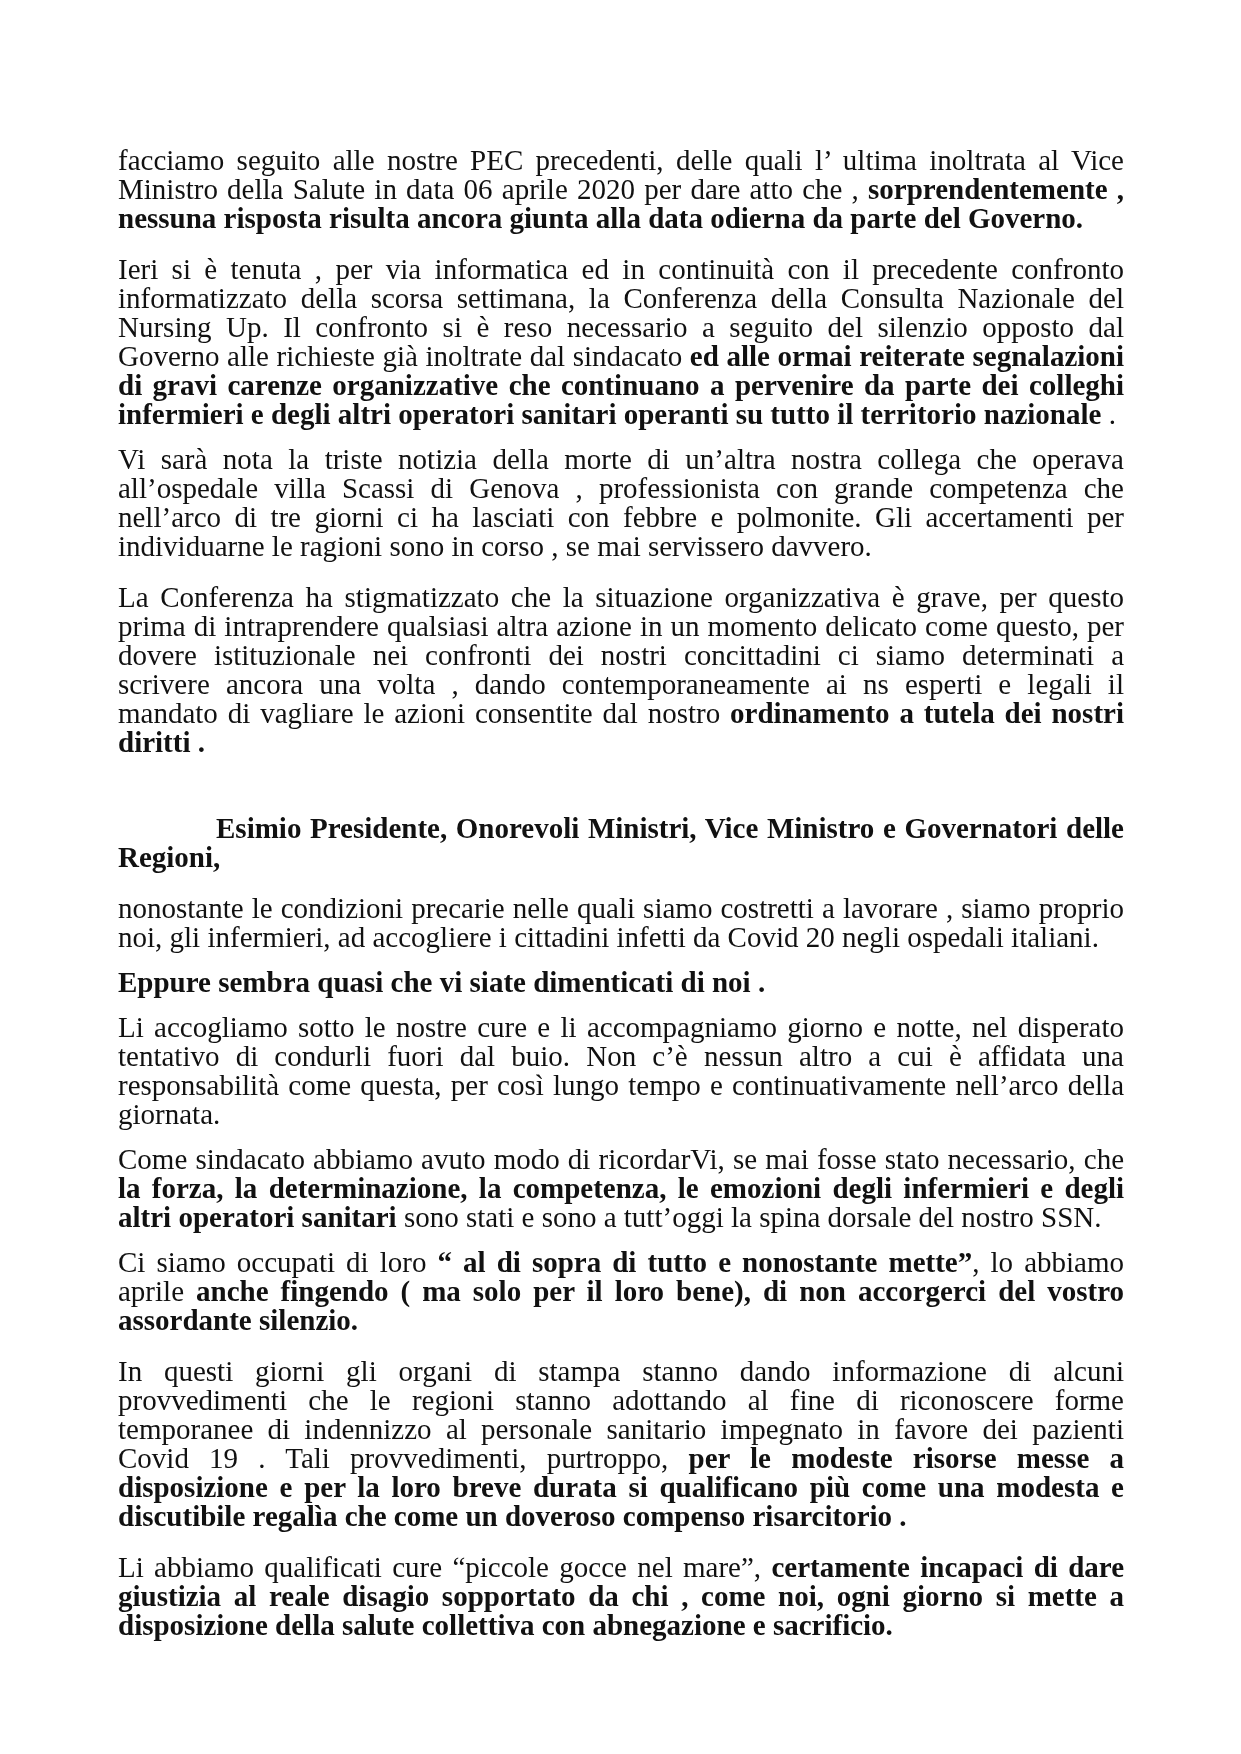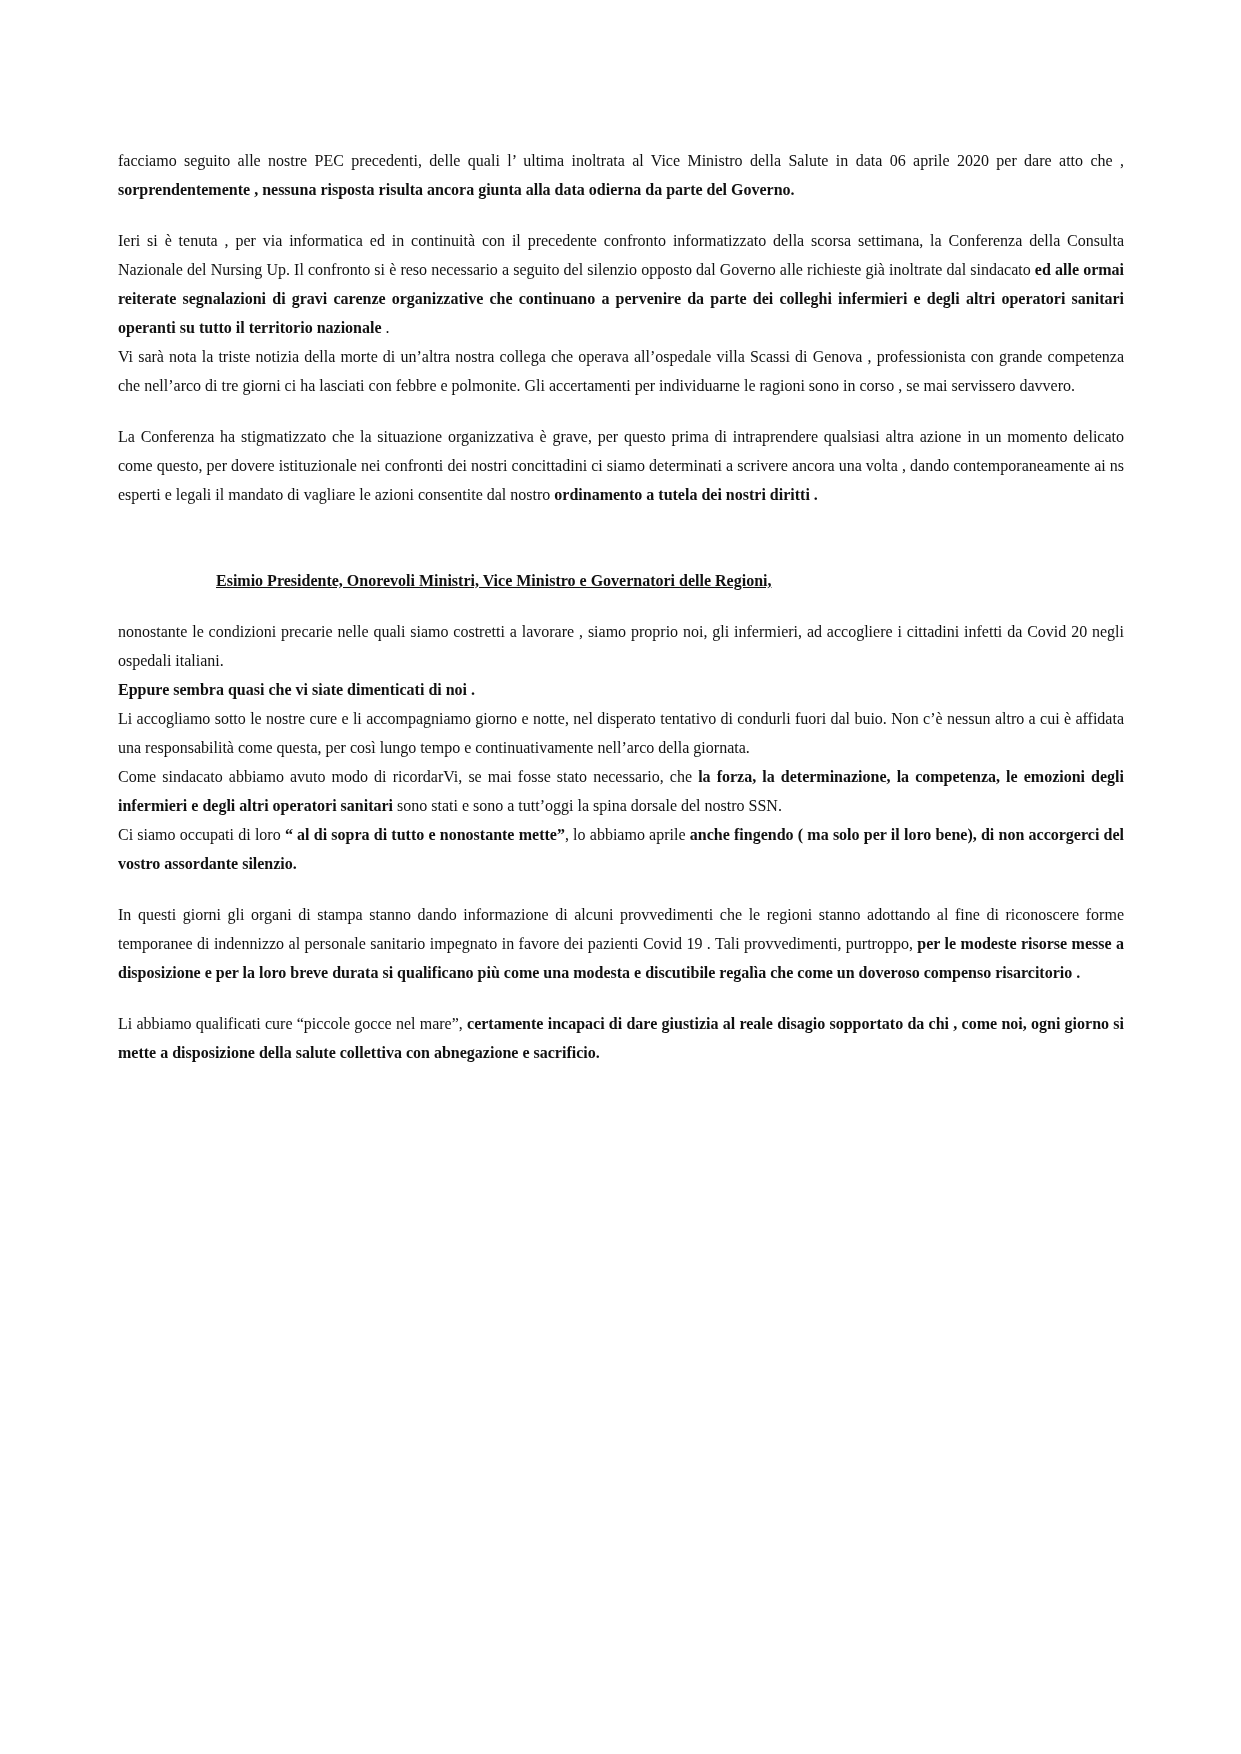--- a/index.html
+++ b/index.html
@@ -3,30 +3,30 @@
   <meta charset="utf-8">
   <style>
     html, body { margin: 0; padding: 0; background: #ffffff; }
     body { width: 1241px; height: 1754px; position: relative; overflow: hidden; }
     .page {
       position: absolute;
       left: 118px;
       top: 146px;
       width: 1006px;
       font-family: "Liberation Serif", "DejaVu Serif", serif;
-      font-size: 16px;
+      font-size: 29px;
       line-height: 29px;
       color: #111111;
     }
     .para { margin: 0; text-align: justify; }
     .para .b { font-weight: bold; }
-    .gap-none { margin-top: 0; }
+    .gap-none { margin-top: 16px; }
     .gap-lg { margin-top: 57px; }
     .gap-md { margin-top: 22px; }
-    .salutation { font-weight: bold; text-indent: 98px; text-align: justify; text-decoration: underline; }
+    .salutation { font-weight: bold; text-indent: 98px; text-align: justify; }
   </style>
 </head>
 <body>
 
 <div class="page">
 
   <p class="para">
     <span>facciamo seguito alle nostre PEC precedenti, delle quali  l’ ultima inoltrata al Vice Ministro della Salute in data 06 aprile 2020 per dare atto che , </span><span class="b">sorprendentemente , nessuna risposta risulta ancora giunta alla data odierna da parte del Governo.</span>
   </p>
 

